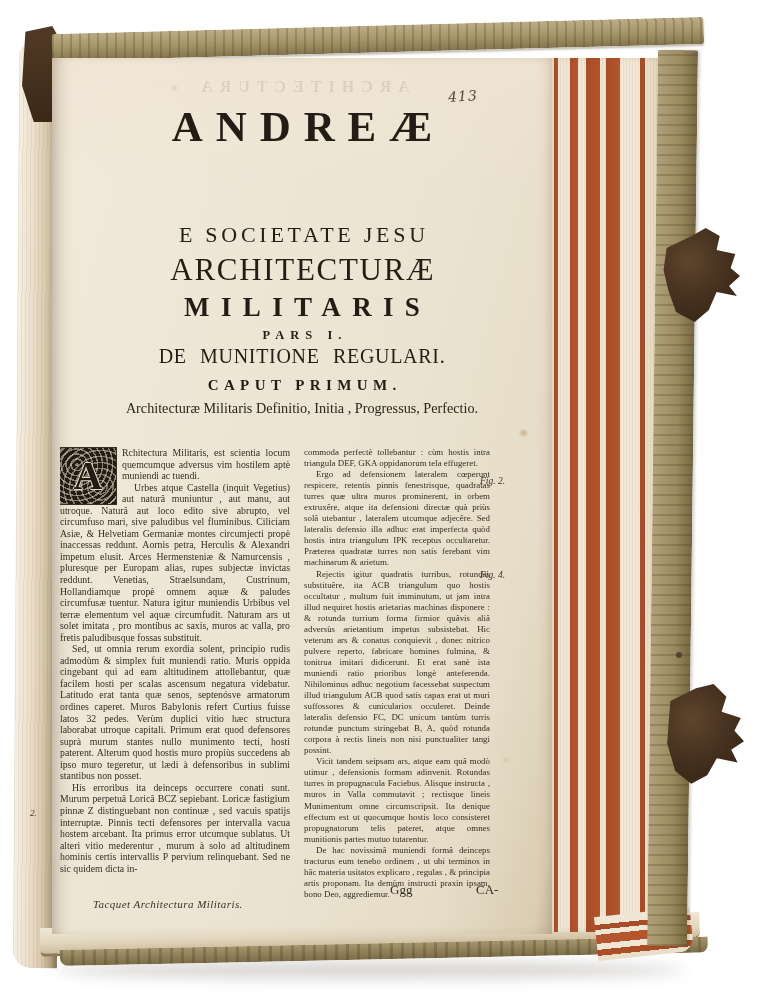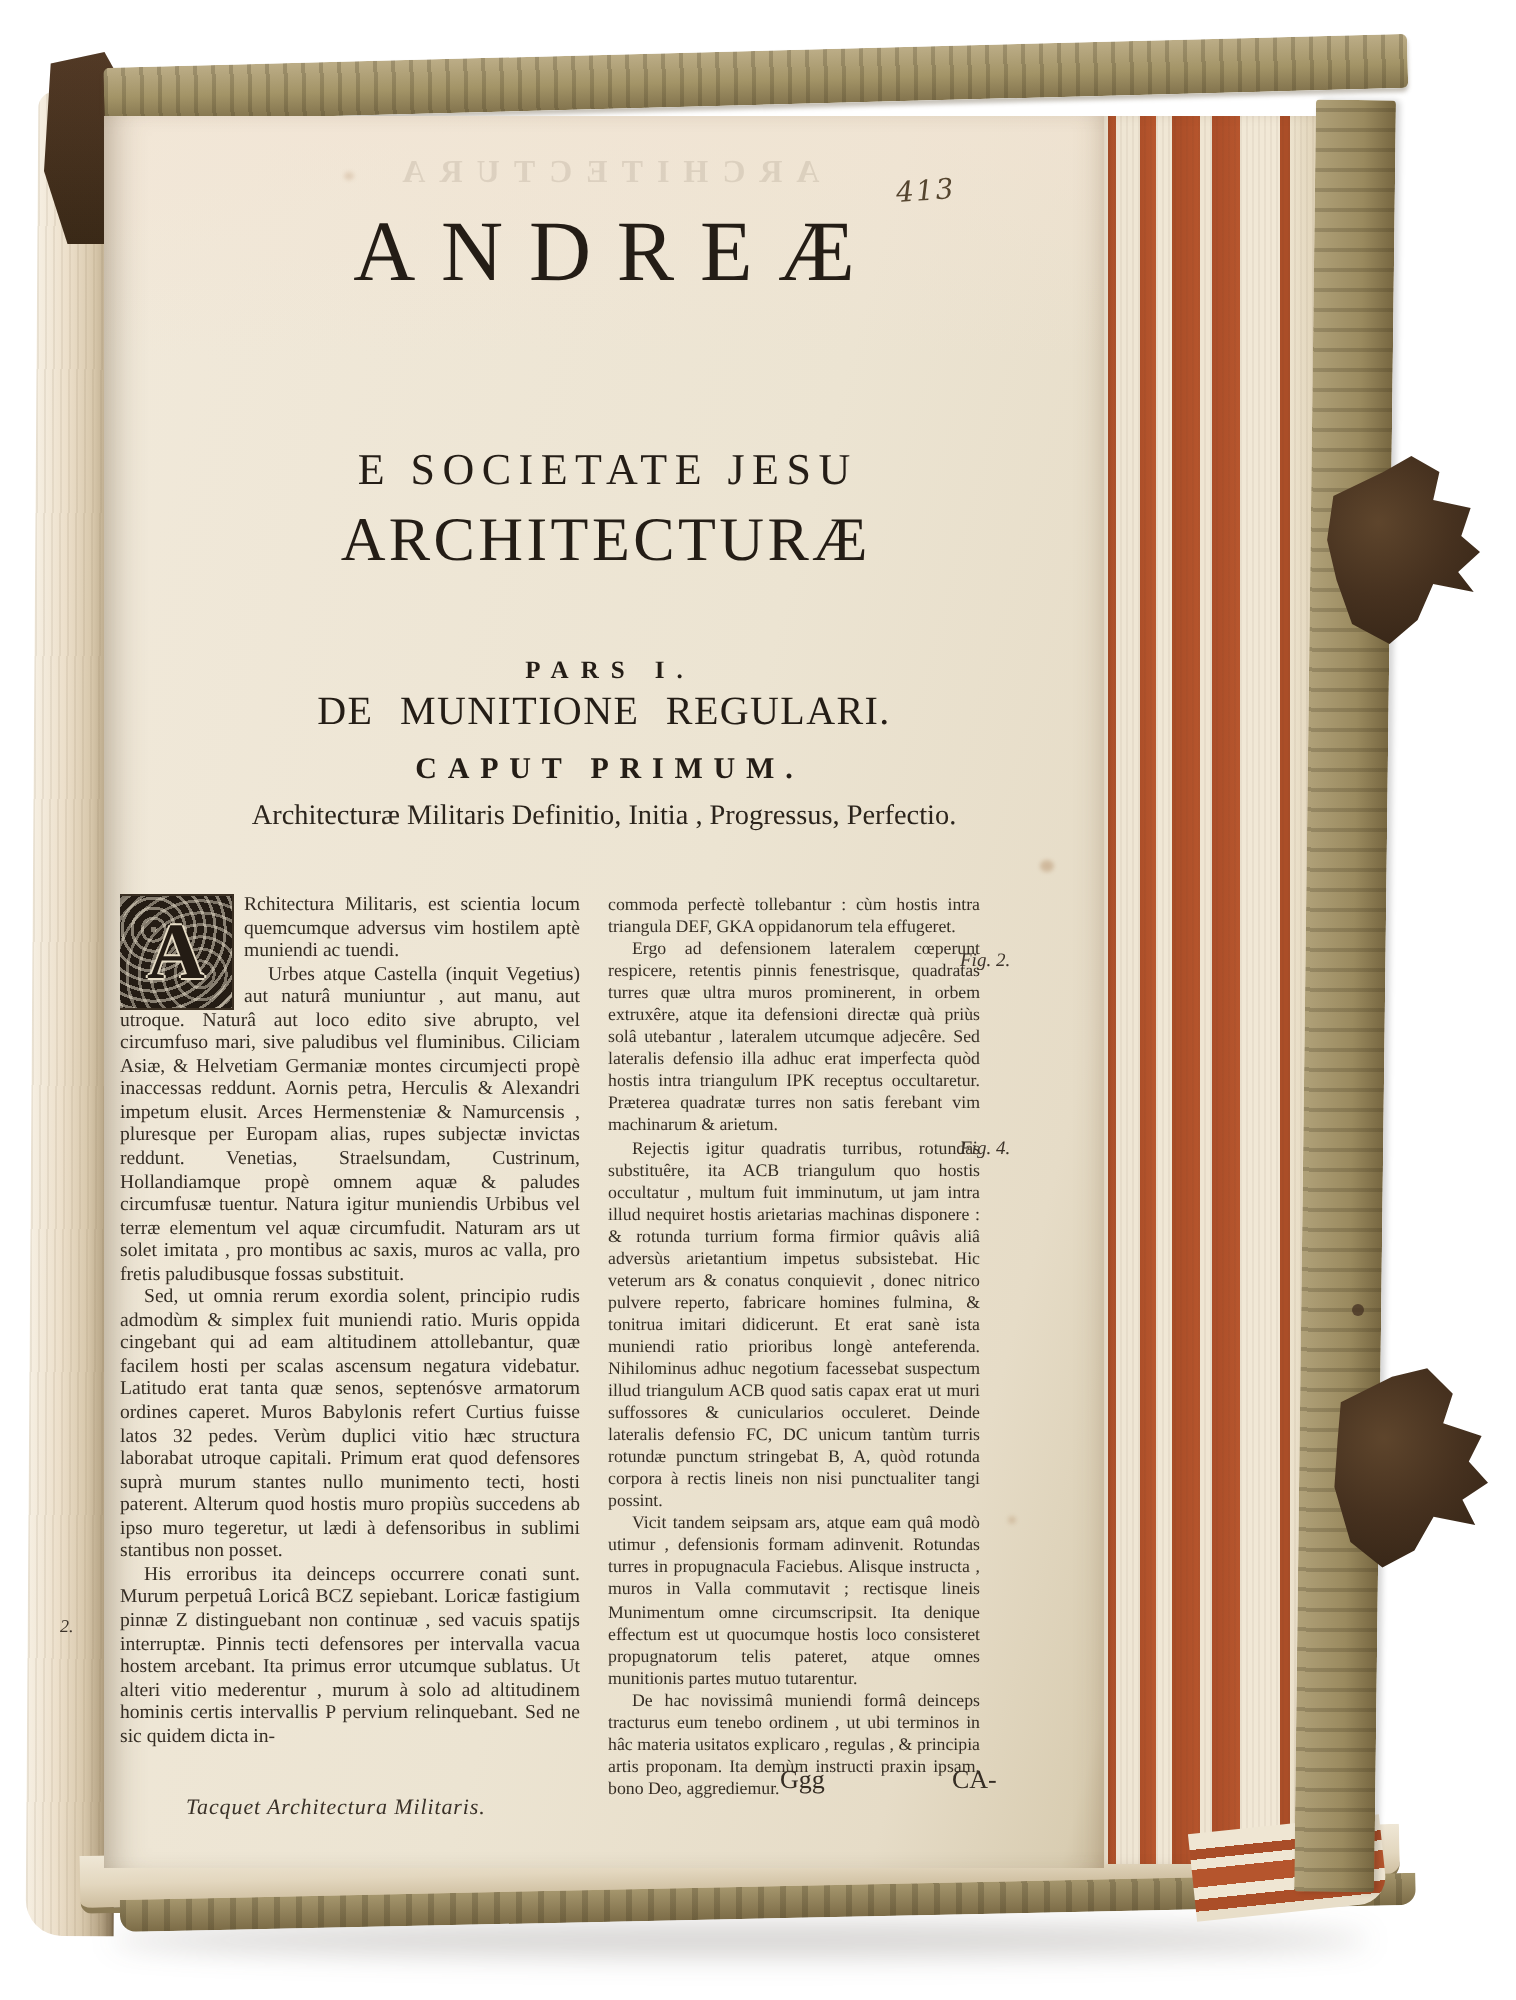--- a/index.html
+++ b/index.html
@@ -115,21 +115,21 @@
     position:absolute;left:0;right:0;top:20px;text-align:center;
     font-size:16px;letter-spacing:7px;color:#6b5a44;opacity:.14;
     transform:scaleX(-1);font-weight:bold;
   }
   .folio{
     position:absolute;left:396px;top:30px;font-family:"DejaVu Serif",serif;
     font-style:italic;font-size:14px;color:#55452f;transform:rotate(-4deg);
     letter-spacing:1px;
   }
   .t-line{position:absolute;left:0;right:0;text-align:center;color:#241d16;white-space:nowrap;}
-  .t1{top:44px;font-size:43px;font-weight:normal;letter-spacing:.30em;text-indent:.30em;}
+  .t1{top:44px;font-size:43px;font-weight:bold;letter-spacing:.30em;text-indent:.30em;}
   .t2{top:94px;font-size:58px;font-weight:bold;letter-spacing:.115em;text-indent:.115em;}
   .t3{top:164px;font-size:22px;letter-spacing:.17em;text-indent:.17em;}
   .t4{top:194px;font-size:31px;font-weight:400;letter-spacing:.055em;text-indent:.055em;}
   .t5{top:234px;font-size:27px;font-weight:600;letter-spacing:.42em;text-indent:.42em;}
   .t6{top:270px;font-size:12.5px;font-weight:bold;letter-spacing:.48em;text-indent:.48em;}
   .t7{top:287px;font-size:20px;letter-spacing:.035em;word-spacing:.38em;}
   .t8{top:319px;font-size:15px;font-weight:600;letter-spacing:.36em;text-indent:.36em;}
   .subtitle{
     position:absolute;left:70px;top:342px;width:360px;text-align:center;
     font-size:14.2px;color:#2b241c;line-height:1.18;white-space:normal;
@@ -191,20 +191,21 @@
     <div class="foxing" style="left:120px;top:28px;width:5px;height:4px;opacity:.22;"></div>
     <div class="foxing" style="left:452px;top:700px;width:4px;height:4px;opacity:.25;"></div>
 
     <div class="show-through">ARCHITECTURA</div>
 
     <div class="folio">413</div>
 
     <div class="t-line t1">ANDREÆ</div>
     <div class="t-line t3">E SOCIETATE JESU</div>
     <div class="t-line t4">ARCHITECTURÆ</div>
+    <div class="t-line t5">MILITARIS</div>
     <div class="t-line t6">PARS I.</div>
     <div class="t-line t7">DE MUNITIONE REGULARI.</div>
     <div class="t-line t8">CAPUT PRIMUM.</div>
     <div class="subtitle">Architecturæ Militaris Definitio, Initia , Progressus, Perfectio.</div>
 
     <div class="columns">
       <div class="col col-left">
         <p class="noindent"><span class="dropcap">A</span><span>Rchitectura Militaris, est scientia locum quemcumque adversus vim hostilem aptè muniendi ac tuendi.</span></p>
         <p>Urbes atque Castella (inquit Vegetius) aut naturâ muniuntur , aut manu, aut utroque. Naturâ aut loco edito sive abrupto, vel circumfuso mari, sive paludibus vel fluminibus. Ciliciam Asiæ, &amp; Helvetiam Germaniæ montes circumjecti propè inaccessas reddunt. Aornis petra, Herculis &amp; Alexandri impetum elusit. Arces Hermensteniæ &amp; Namurcensis , pluresque per Europam alias, rupes subjectæ invictas reddunt. Venetias, Straelsundam, Custrinum, Hollandiamque propè omnem aquæ &amp; paludes circumfusæ tuentur. Natura igitur muniendis Urbibus vel terræ elementum vel aquæ circumfudit. Naturam ars ut solet imitata , pro montibus ac saxis, muros ac valla, pro fretis paludibusque fossas substituit.</p>
         <p>Sed, ut omnia rerum exordia solent, principio rudis admodùm &amp; simplex fuit muniendi ratio. Muris oppida cingebant qui ad eam altitudinem attollebantur, quæ facilem hosti per scalas ascensum negatura videbatur. Latitudo erat tanta quæ senos, septenósve armatorum ordines caperet. Muros Babylonis refert Curtius fuisse latos 32 pedes. Verùm duplici vitio hæc structura laborabat utroque capitali. Primum erat quod defensores suprà murum stantes nullo munimento tecti, hosti paterent. Alterum quod hostis muro propiùs succedens ab ipso muro tegeretur, ut lædi à defensoribus in sublimi stantibus non posset.</p>

